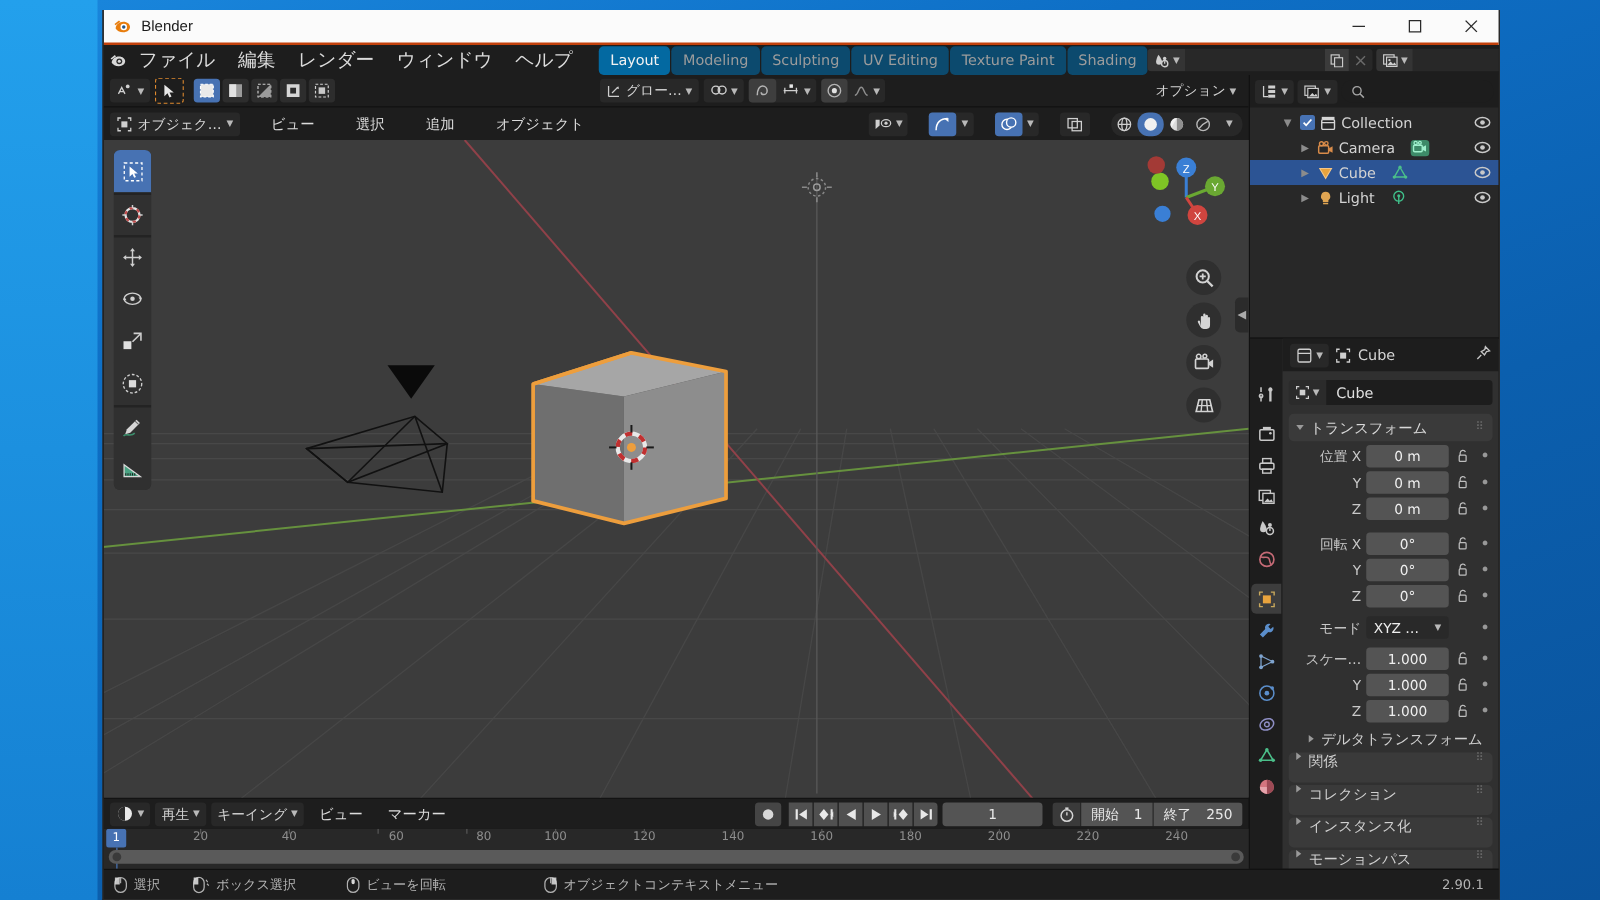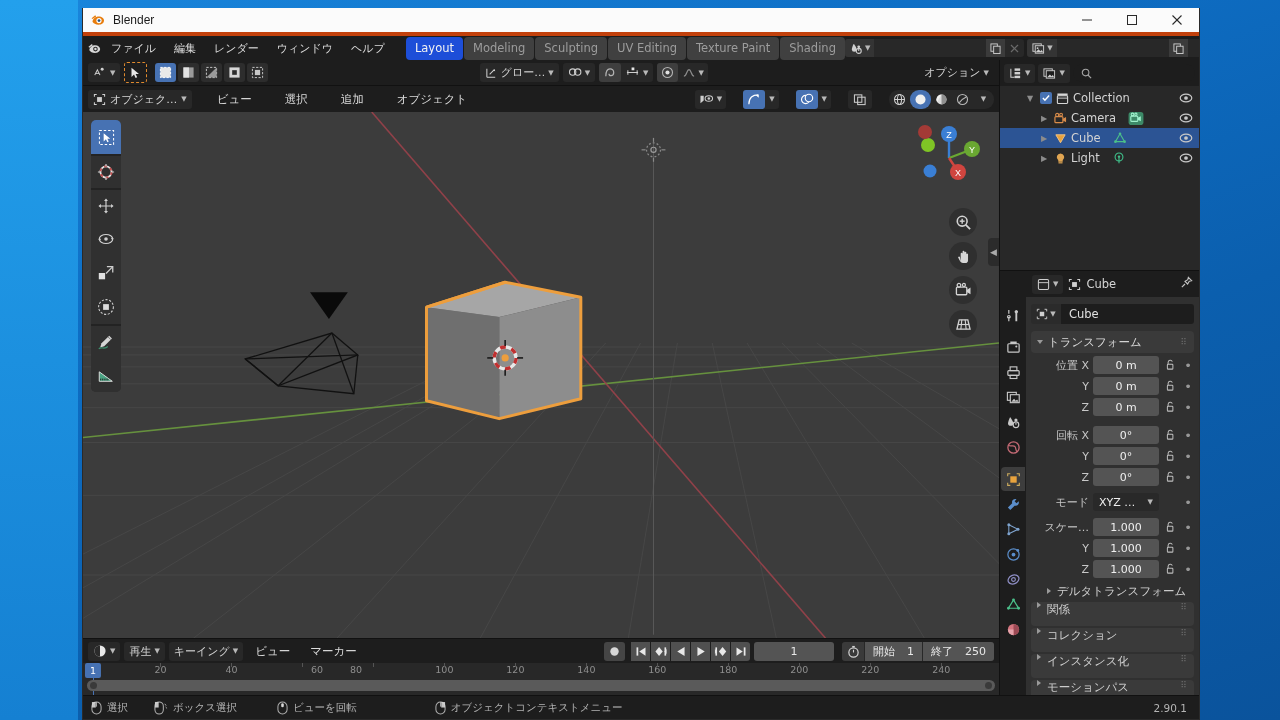--- a/index.html
+++ b/index.html
@@ -20,36 +20,36 @@
     background:linear-gradient(180deg,#23a0ec,#1580d2);
   }
   
   #win{
     position:absolute; left:82px; top:8px; width:1118px; height:712px;
     background:#1d1d1d; border:1px solid #2a2a2a; border-top:none;
     display:flex; flex-direction:column; overflow:hidden;
   }
   
   .titlebar{ height:28px; background:#fbfbfb; display:flex; align-items:center;
-    flex:none; border-bottom:4px solid #c2410c; }
+    flex:none; border-bottom:2px solid #c2410c; }
   .tb-icon{ width:30px; display:flex; align-items:center; justify-content:center; }
   .tb-title{ font-size:12px; color:#1b1b1b; font-family:"Liberation Sans",sans-serif; }
   .tb-spacer{ flex:1; }
   .winbtn{ width:45px; height:28px; display:flex; align-items:center; justify-content:center;
     color:#2a2a2a; }
   .winbtn svg{ display:block; }
   
   .topbar{ height:24px; background:#1d1d1d; display:flex; align-items:center;
     flex:none; padding-left:4px; gap:0; }
   .blogo{ width:24px; display:flex; align-items:center; justify-content:center; }
-  .menuitem{ padding:3px 9px; color:#dcdcdc; font-size:11px; white-space:nowrap; border-radius:3px;}
+  .menuitem{ padding:3px 9px; color:#dcdcdc; font-size:15px; white-space:nowrap; border-radius:3px;}
   .wstabs{ display:flex; align-items:center; margin-left:12px; gap:1px; }
   .wstab{ padding:4px 9px 5px; color:#9c9c9c; font-size:11.5px; border-radius:4px;
-    background:#404040; white-space:nowrap;}
-  .wstab.active{ background:#1d4ed8; color:#f2f2f2; }
+    background:#0c4a6e; white-space:nowrap;}
+  .wstab.active{ background:#0369a1; color:#f2f2f2; }
   .topright{ margin-left:auto; display:flex; align-items:center; gap:3px; padding-right:2px;}
   .idblock{ display:flex; align-items:center; height:18px; background:#282828; border-radius:3px; overflow:hidden;}
   .idbtn{ display:flex; align-items:center; gap:2px; padding:0 4px 0 5px; height:18px; background:#343434;}
   .idname{ background:#1d1d1d; height:18px; line-height:18px; color:#d8d8d8;
     padding:0 8px; min-width:112px; font-size:11px;margin-top:40px;}
   .idnew{ width:19px; height:18px; background:#3b3b3b; display:flex; align-items:center; justify-content:center;}
   .idx{ width:19px; height:18px; display:flex; align-items:center; justify-content:center; color:#6a6a6a;}
   
   .mainarea{ flex:1; display:flex; min-height:0; background:#121212; }
   .leftcol{ flex:1; display:flex; flex-direction:column; min-width:0; }
@@ -769,21 +769,21 @@
       </div>
 
       <div class="tl-body">
         <div class="tl-ticks" id="tl-ticks">
             <div class="tl-tick-lbl" style="left: 77.4387px;">20</div>
             <div style="position: absolute; top: 0px; width: 1px; height: 4px; background: rgb(85, 85, 85); left: 77.4387px;"></div>
             <div class="tl-tick-lbl" style="left: 148.427px;">40</div>
             <div style="position: absolute; top: 0px; width: 1px; height: 4px; background: rgb(85, 85, 85); left: 148.427px;"></div>
             <div class="tl-tick-lbl" style="left: 234px;">60</div>
             <div style="position: absolute; top: 0px; width: 1px; height: 4px; background: rgb(85, 85, 85); left: 219.415px;"></div>
-            <div class="tl-tick-lbl" style="left: 273px;">80</div>
+            <div class="tl-tick-lbl" style="left: 304px;">80</div>
             <div style="position: absolute; top: 0px; width: 1px; height: 4px; background: rgb(85, 85, 85); left: 290.403px;"></div>
             <div class="tl-tick-lbl" style="left: 361.391px;">100</div>
             <div style="position: absolute; top: 0px; width: 1px; height: 4px; background: rgb(85, 85, 85); left: 361.391px;"></div>
             <div class="tl-tick-lbl" style="left: 432.379px;">120</div>
             <div style="position: absolute; top: 0px; width: 1px; height: 4px; background: rgb(85, 85, 85); left: 432.379px;"></div>
             <div class="tl-tick-lbl" style="left: 503.368px;">140</div>
             <div style="position: absolute; top: 0px; width: 1px; height: 4px; background: rgb(85, 85, 85); left: 503.368px;"></div>
             <div class="tl-tick-lbl" style="left: 574.356px;">160</div>
             <div style="position: absolute; top: 0px; width: 1px; height: 4px; background: rgb(85, 85, 85); left: 574.356px;"></div>
             <div class="tl-tick-lbl" style="left: 645.344px;">180</div>

